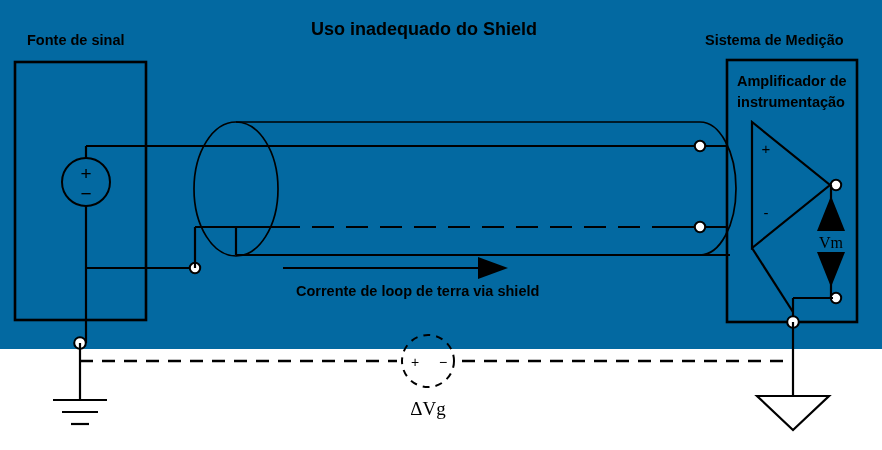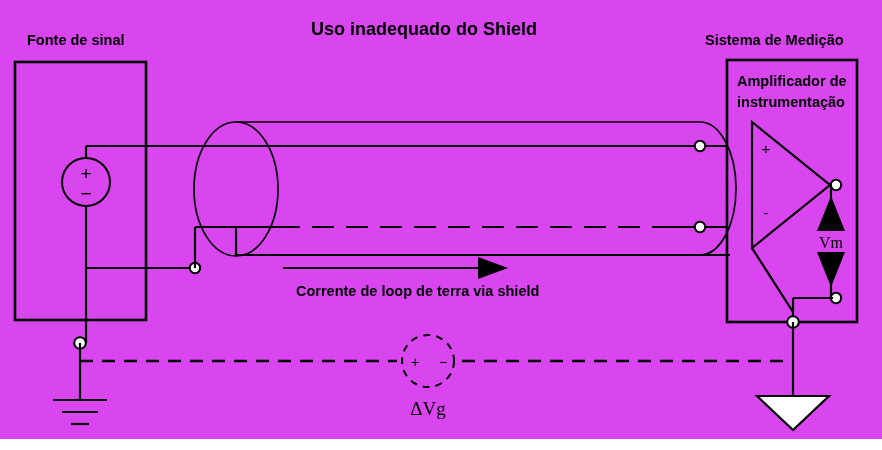--- a/index.html
+++ b/index.html
@@ -9,22 +9,22 @@
   }
   body {
     width: 882px;
     height: 450px;
     overflow: hidden;
     font-family: "Liberation Sans", sans-serif;
   }
   #diagram-root {
     position: relative;
     width: 882px;
-    height: 439px;
-    background: #d946ef;
+    height: 349px;
+    background: #0369a1;
   }
   svg#schematic {
     display: block;
     width: 882px;
     height: 450px;
   }
   .wire {
     stroke: #000000;
     stroke-width: 2.2;
     fill: none;

